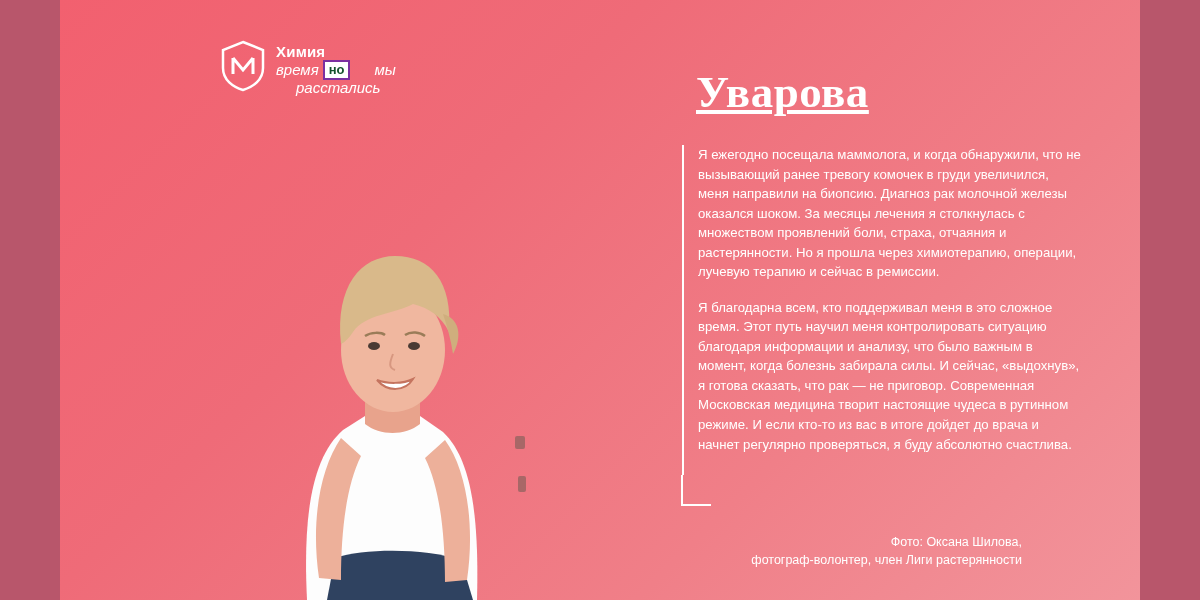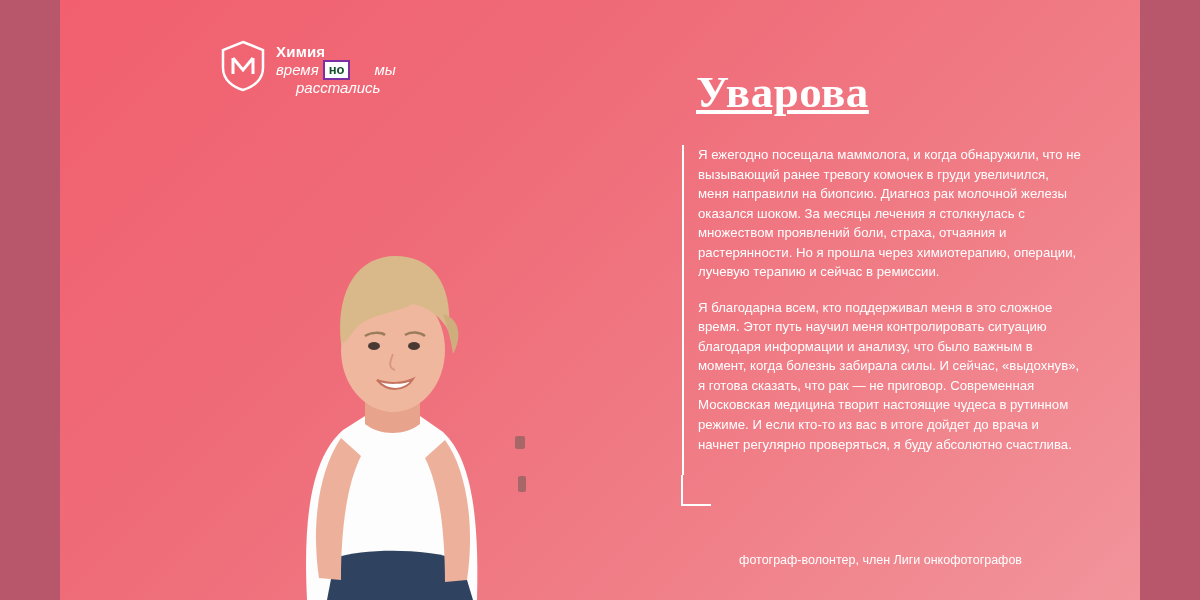--- a/index.html
+++ b/index.html
@@ -217,17 +217,18 @@
         <div class="quote-rule"></div>
         <svg class="quote-tail" viewBox="0 0 32 38">
           <path d="M1 0 L1 30 L30 30" fill="none" stroke="#ffffff" stroke-width="2"></path>
         </svg>
         <p class="para">Я ежегодно посещала маммолога, и когда обнаружили, что не вызывающий ранее тревогу комочек в груди увеличился, меня направили на биопсию. Диагноз рак молочной железы оказался шоком. За месяцы лечения я столкнулась с множеством проявлений боли, страха, отчаяния и растерянности. Но я прошла через химиотерапию, операции, лучевую терапию и сейчас в ремиссии.</p>
         <p class="para">Я благодарна всем, кто поддерживал меня в это сложное время. Этот путь научил меня контролировать ситуацию благодаря информации и анализу, что было важным в момент, когда болезнь забирала силы. И сейчас, «выдохнув», я готова сказать, что рак — не приговор. Современная Московская медицина  творит настоящие чудеса в рутинном режиме. И если кто-то из вас в итоге дойдет до врача и начнет регулярно проверяться, я буду абсолютно счастлива.</p>
       </div>
     </div>
 
     <div class="credit">
-      <div>фотограф-волонтер, член Лиги онкофотографов</div>
+      <div>Фото: Оксана Шилова,</div>
+      <div>фотограф-волонтер, член Лиги растерянности</div>
     </div>
 
   </div>
 </div>
 
 </body></html>

